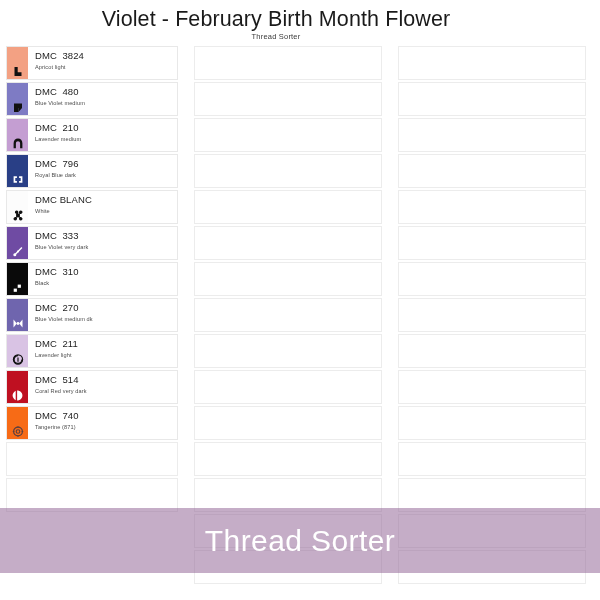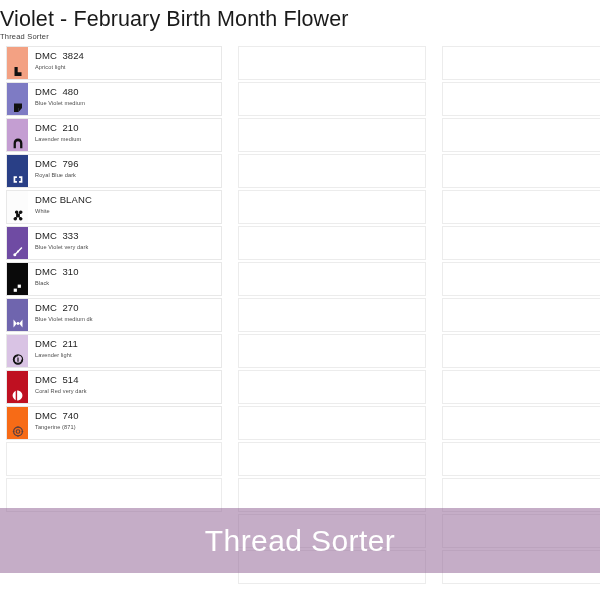--- a/index.html
+++ b/index.html
@@ -23,20 +23,21 @@
     background: #ffffff;
   }
 
   
   .header {
     position: absolute;
     left: 0;
     top: 0;
     width: 552px;
     height: 46px;
+    text-align: center;
   }
   .page-title {
     margin: 0;
     padding-top: 6px;
     font-size: 21.5px;
     font-weight: 400;
     color: #1a1a1a;
     letter-spacing: 0.1px;
     line-height: 26px;
     white-space: nowrap;
@@ -59,21 +60,21 @@
     height: 554px;
     display: flex;
     flex-direction: row;
     align-items: flex-start;
   }
   .column {
     display: flex;
     flex-direction: column;
     flex: 0 0 auto;
   }
-  .col-1 { width: 216px; margin-left: 6px; }
+  .col-1 { width: 172px; margin-left: 6px; }
   .col-2 { width: 188px; margin-left: 16px; }
   .col-3 { width: 188px; margin-left: 16px; }
 
   
   .thread-row {
     position: relative;
     height: 34px;
     margin-bottom: 2px;
     border: 1px solid #e8e8e8;
     background: #ffffff;

